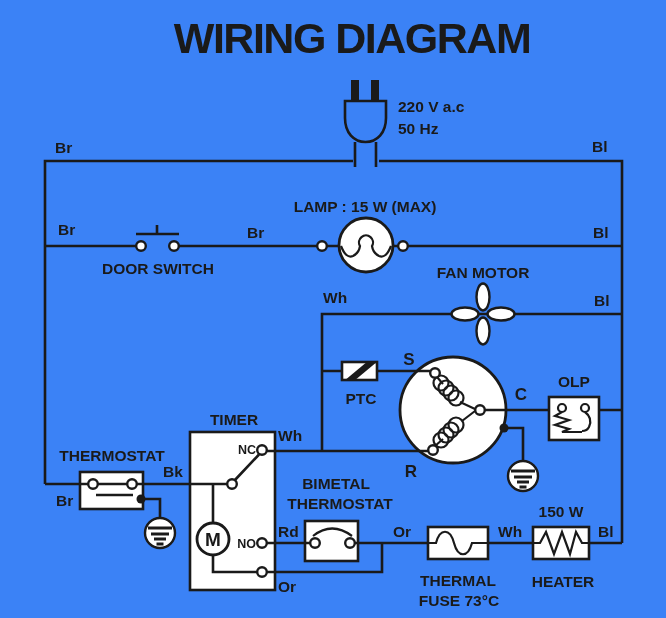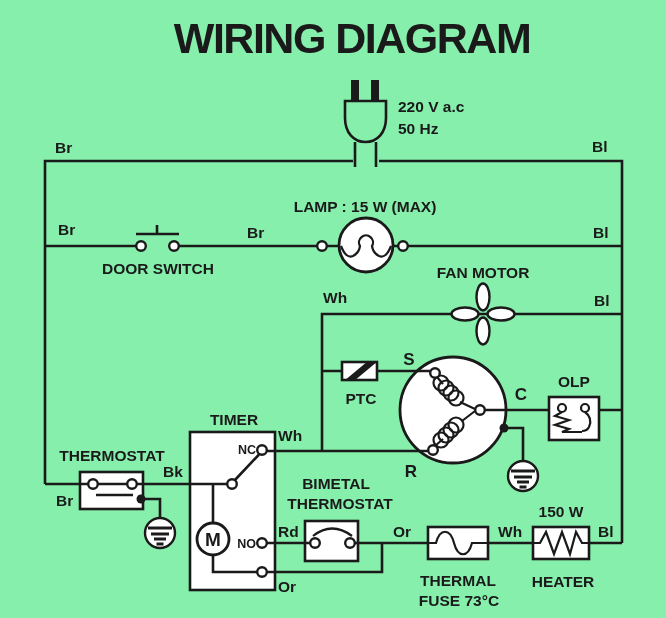--- a/index.html
+++ b/index.html
@@ -1,16 +1,16 @@
 <!DOCTYPE html>
 <html><head>
 <meta charset="utf-8">
 <style>
   html,body{margin:0;padding:0;background:#ffffff;}
-  .stage{position:relative;width:666px;height:618px;background:#86efac;overflow:hidden;}
+  .stage{position:relative;width:666px;height:618px;background:#3b82f6;overflow:hidden;}
   svg{display:block;}
   .wire{stroke:#1a1a1a;stroke-width:2.6;fill:none;}
   .thin{stroke:#1a1a1a;stroke-width:2.2;fill:none;}
   .box{stroke:#1a1a1a;stroke-width:2.6;fill:#ffffff;}
   .bigc{stroke:#1a1a1a;stroke-width:2.8;fill:#ffffff;}
   .term{stroke:#1a1a1a;stroke-width:2.4;fill:#ffffff;}
   .fillb{fill:#1a1a1a;stroke:none;}
   .bars{stroke:#1a1a1a;stroke-width:3;fill:none;}
   text{fill:#1a1a1a;font-family:"Liberation Sans",sans-serif;font-weight:700;}
   .title-t{font-size:43px;letter-spacing:-1.5px;}

